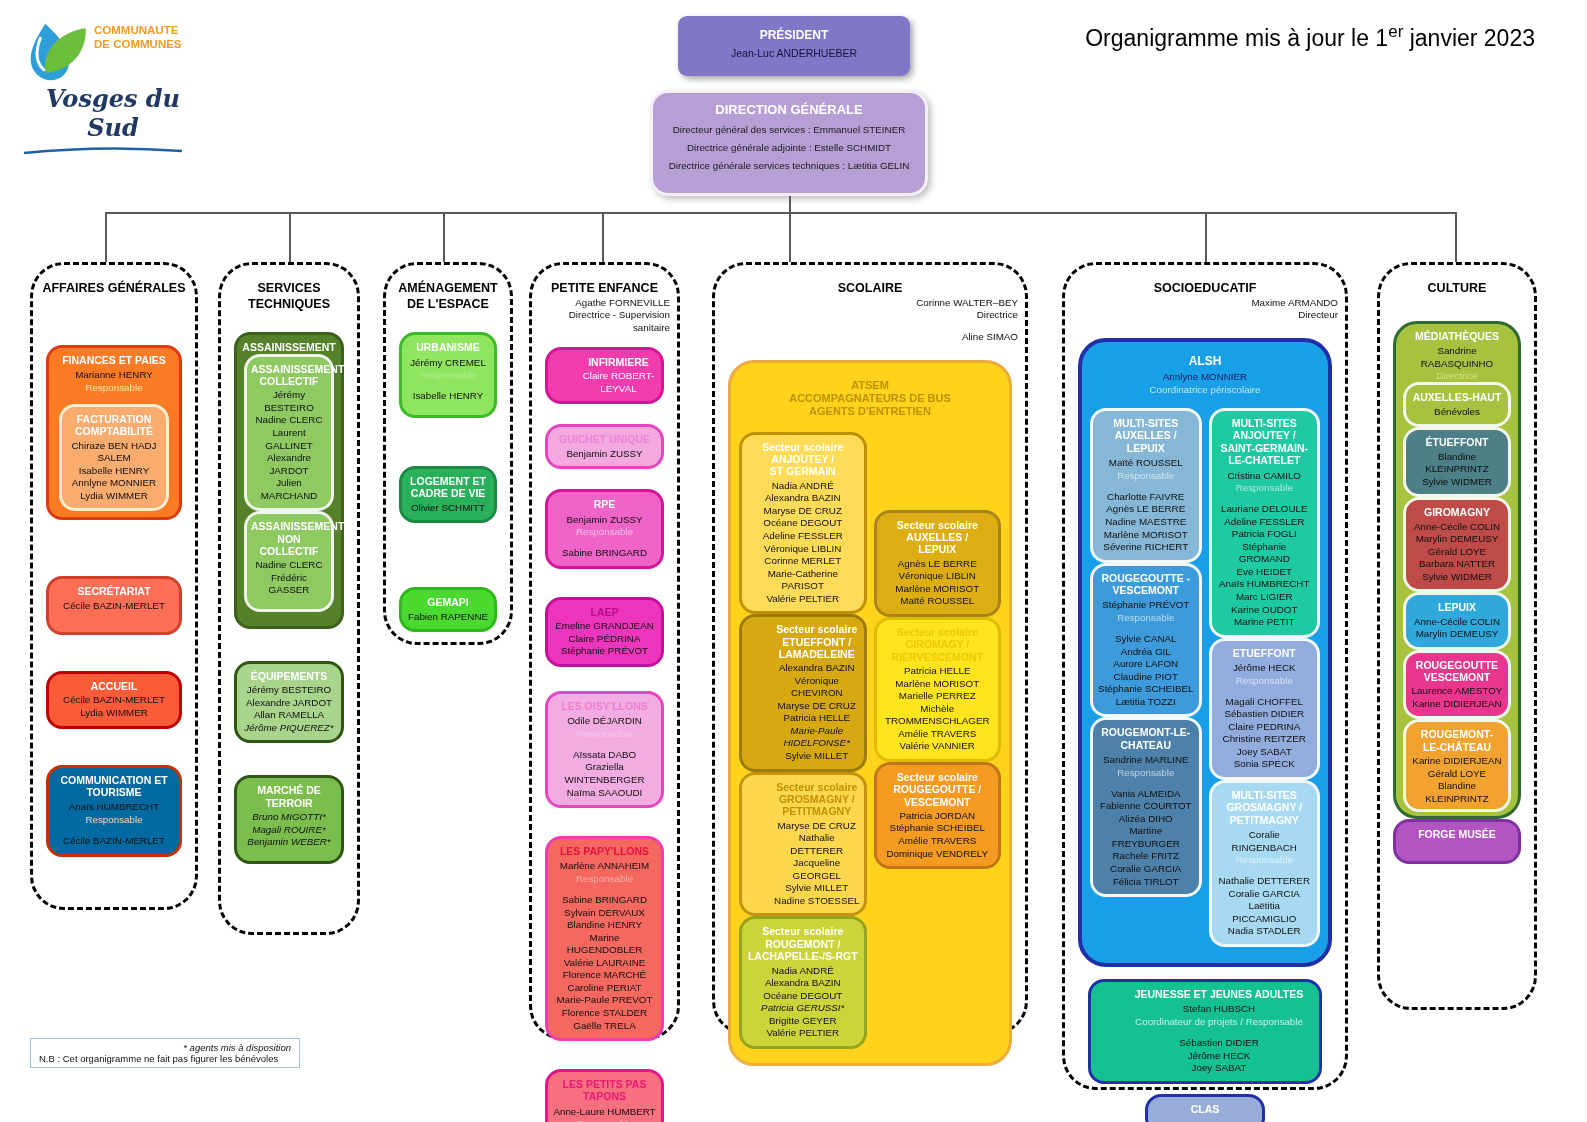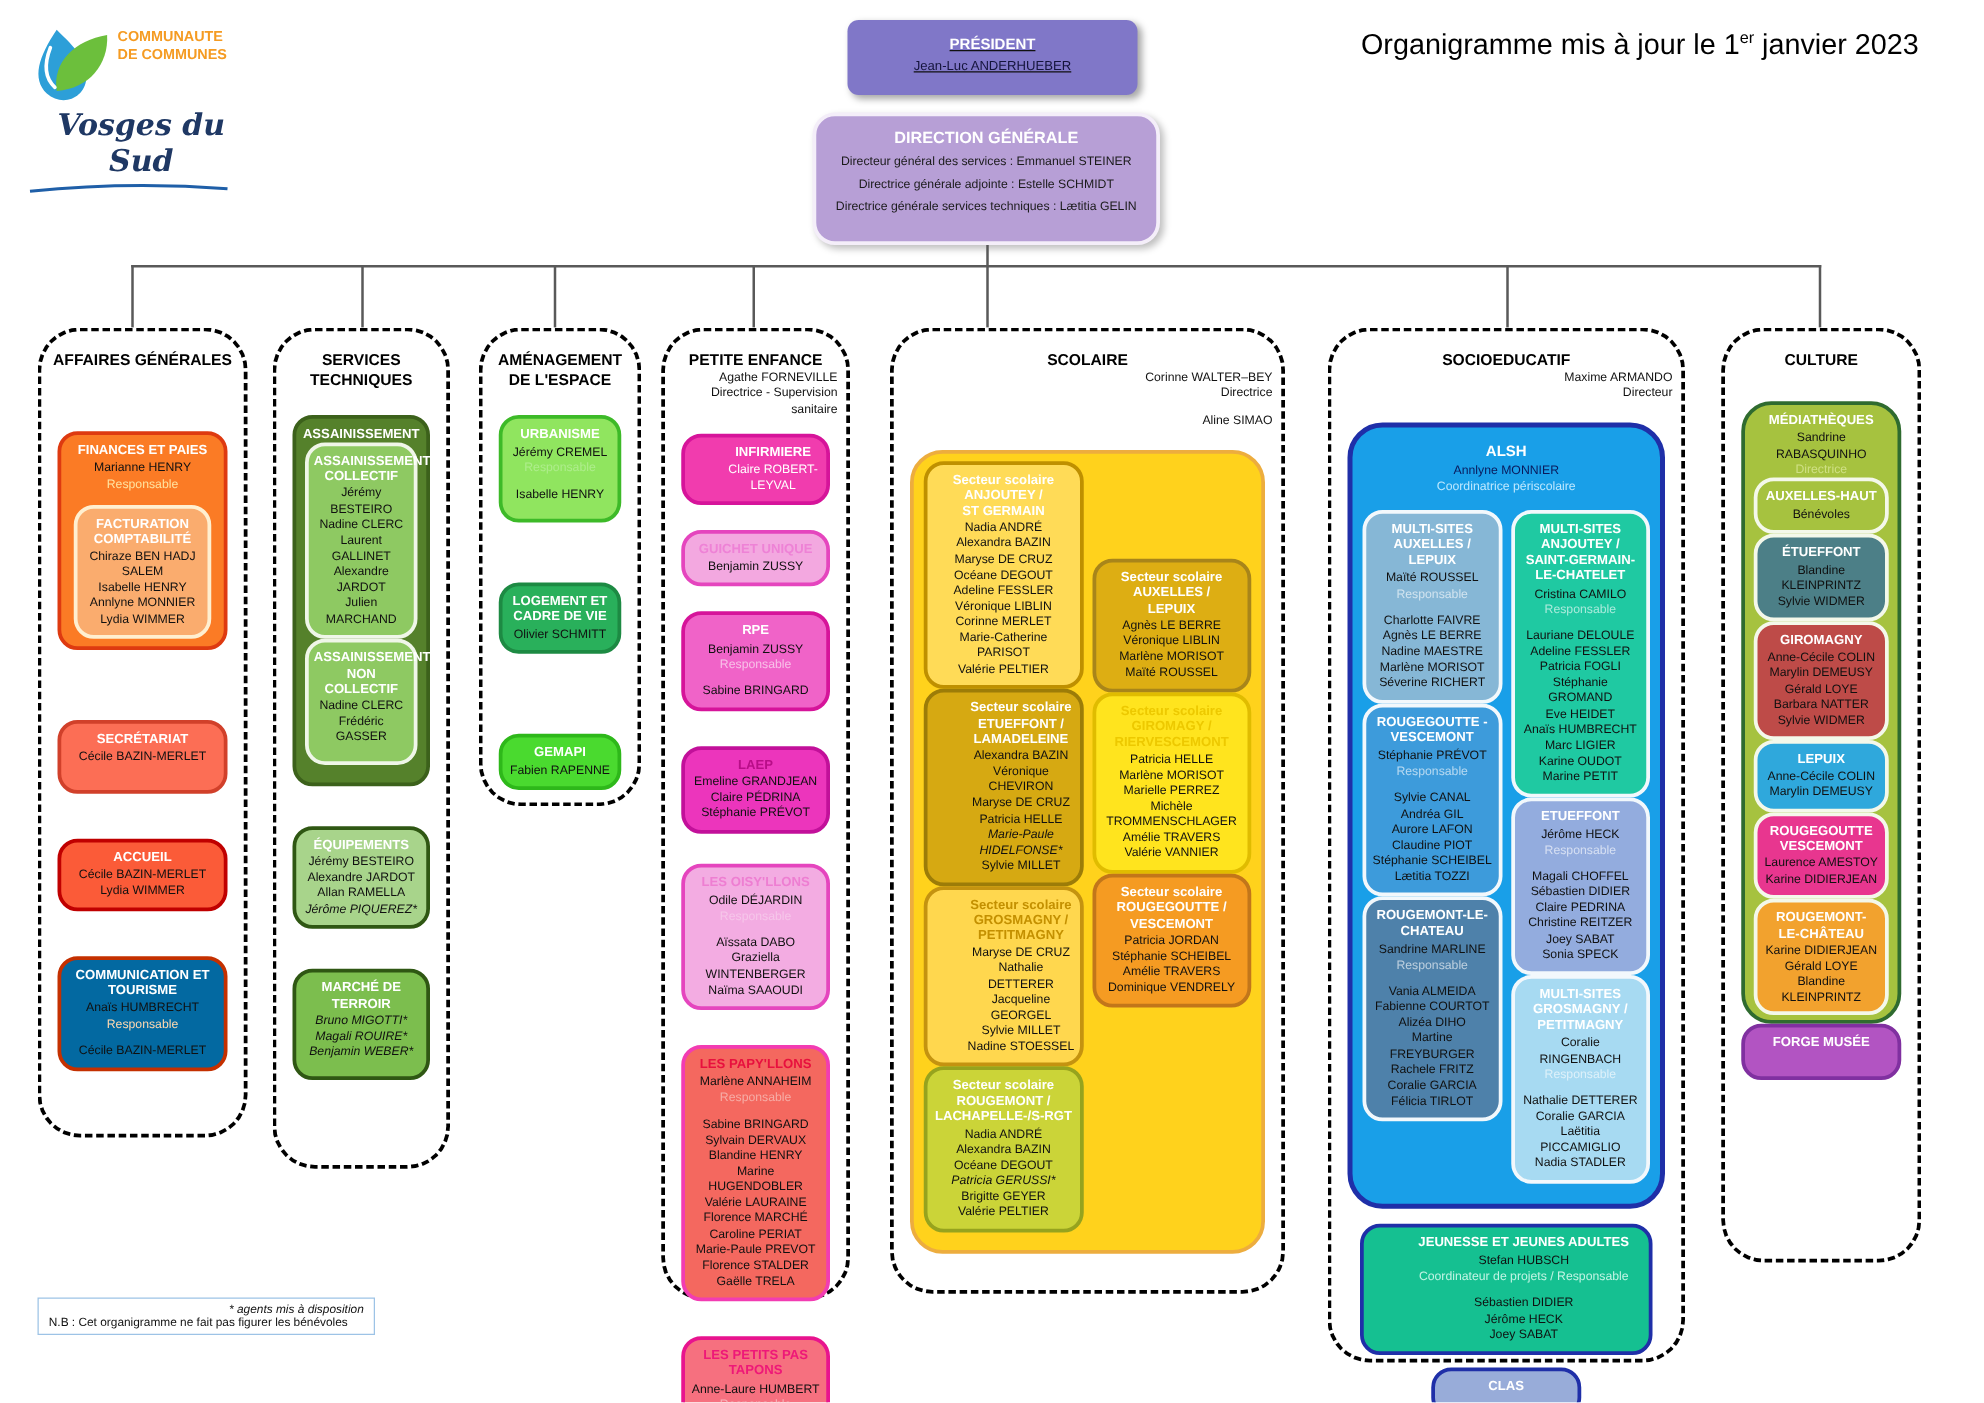--- a/index.html
+++ b/index.html
@@ -7,25 +7,25 @@
           font-family:"Liberation Sans",sans-serif;color:#111;overflow:hidden;}
 
   
   .logo{position:absolute;left:18px;top:14px;width:190px;}
   .logo-top{display:flex;align-items:flex-start;}
   .logo-text{margin-left:4px;margin-top:10px;font-weight:bold;font-size:11.5px;
              color:#F59B22;line-height:1.2;}
   .logo-script{font-family:"DejaVu Serif",serif;font-style:italic;font-weight:bold;
                font-size:24px;color:#1F3864;margin-top:-14px;text-align:center;}
   .main-title{position:absolute;right:52px;top:22px;font-size:23px;color:#000;}
-  .main-title sup{font-size:13px;}
+  .main-title sup{font-size:17px;}
 
   .president{position:absolute;left:678px;top:16px;width:232px;height:60px;
              background:#8077C8;border-radius:9px;text-align:center;
-             box-shadow:3px 3px 6px rgba(0,0,0,.35);text-decoration:underline;}
+             box-shadow:3px 3px 6px rgba(0,0,0,.35);}
   .president .pt{color:#fff;font-weight:bold;font-size:12px;margin-top:12px;}
   .president .pn{color:#14143C;font-size:10.5px;margin-top:5px;}
   .direction{position:absolute;left:650px;top:90px;width:272px;height:100px;
              background:#B79FD6;border:3px solid #F4EEF9;border-radius:18px;text-align:center;
              box-shadow:3px 3px 6px rgba(0,0,0,.25);}
   .direction .dt{color:#fff;font-weight:bold;font-size:13px;margin-top:9px;}
   .direction .dl{color:#1A1A1A;font-size:9.8px;margin-top:7px;}
 
   .line{position:absolute;background:#595959;}
 
@@ -376,20 +376,23 @@
         <div class="resp">Responsable</div>
       </div>
     </div>
   <div class="column col-sc">
       <div class="colhead">SCOLAIRE</div>
       <div class="colsub">Corinne WALTER–BEY</div>
       <div class="colsub">Directrice</div>
       <div class="colsub sp"></div>
       <div class="colsub">Aline SIMAO</div>
       <div class="box box-atsem mt16">
+        <div class="bt">ATSEM
+ACCOMPAGNATEURS DE BUS
+AGENTS D'ENTRETIEN</div>
         <div class="twocol">
           <div class="subcol l">
             <div class="box box-anj">
               <div class="bt">Secteur scolaire
 ANJOUTEY /
 ST GERMAIN</div>
               <div class="names">
                 <div class="nm">Nadia ANDRÉ</div>
                 <div class="nm">Alexandra BAZIN</div>
                 <div class="nm">Maryse DE CRUZ</div>

